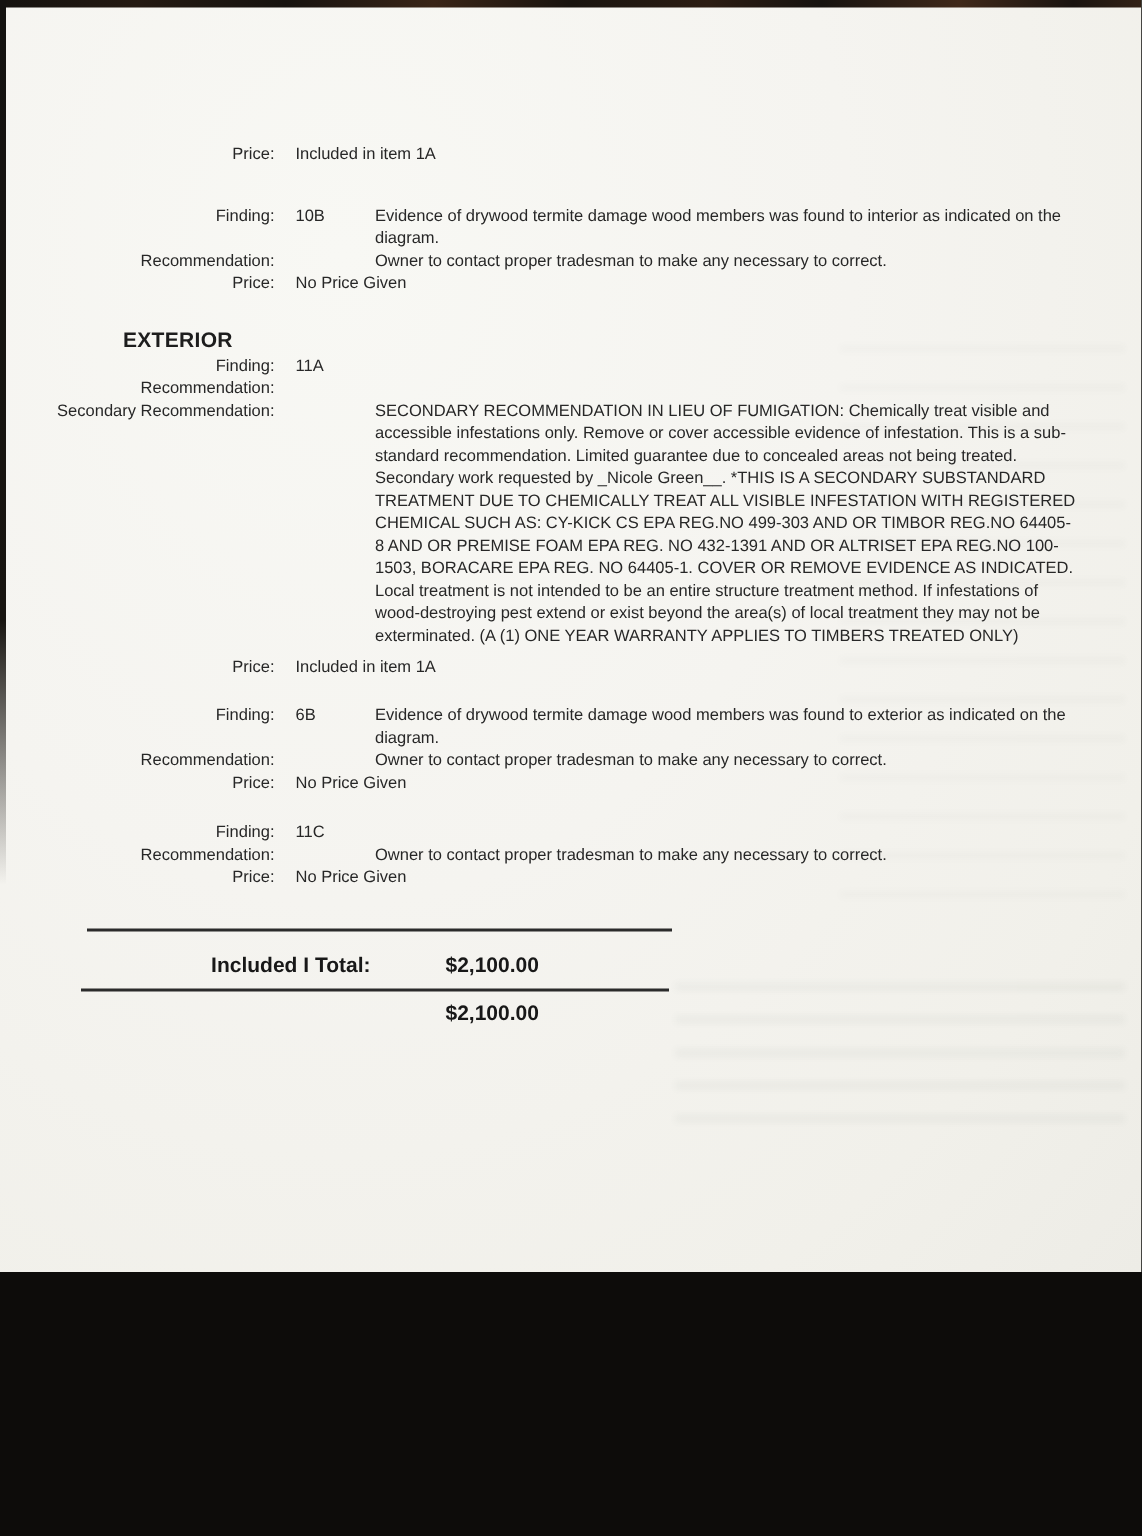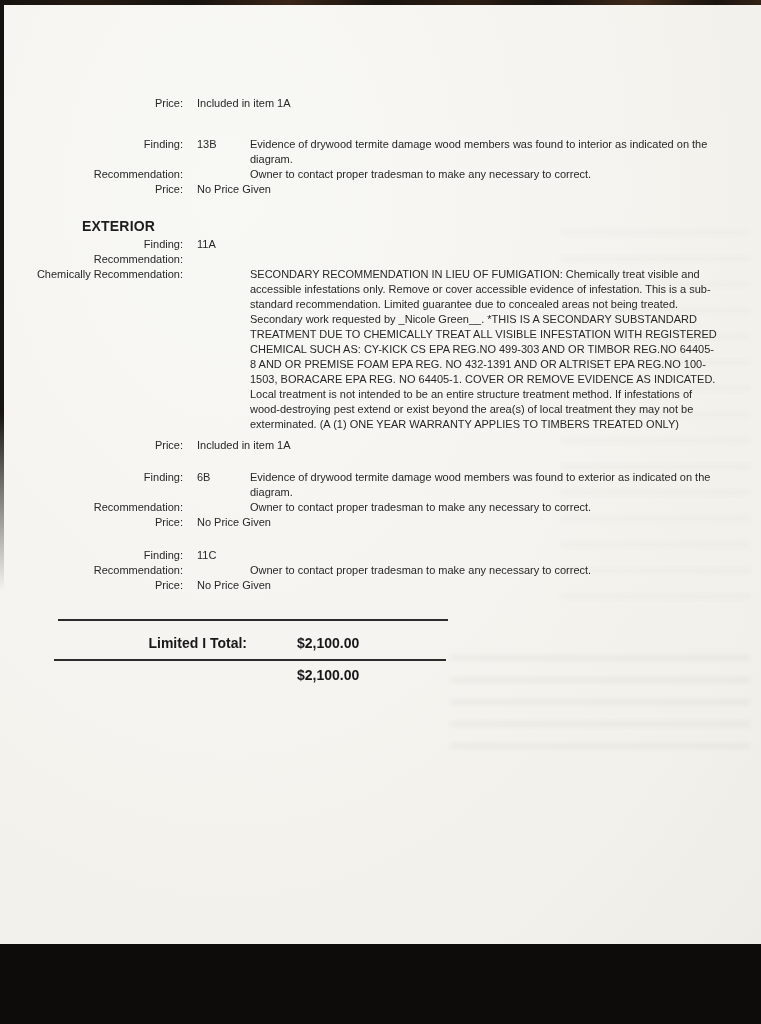--- a/index.html
+++ b/index.html
@@ -9,21 +9,21 @@
   body {
     width: 761px;
     height: 1024px;
     overflow: hidden;
     font-family: "Liberation Sans", "DejaVu Sans", sans-serif;
     background: #0d0c0a;
   }
   .photo {
     position: relative;
     width: 761px;
-    height: 944px;
+    height: 848px;
     background:
       radial-gradient(ellipse at 30% 20%, #f8f8f4 0%, #f5f4f0 45%, #f1f0ea 80%, #edece6 100%);
     overflow: hidden;
   }
   
   .edge-top {
     position: absolute; top: 0; left: 0; width: 761px; height: 5px;
     background: linear-gradient(to right,
       #15120f 0%, #241a12 12%, #17130f 25%, #3a2517 38%, #19140f 50%,
       #2c1d13 62%, #171310 72%, #40291a 84%, #1a1410 94%, #332216 100%);
@@ -134,21 +134,21 @@
   <div class="content">
 
     <div class="row">
       <div class="cell-label">Price:</div>
       <div class="cell-val2">Included in item 1A</div>
     </div>
 
     <div class="finding-block gap-26">
       <div class="row">
         <div class="cell-label">Finding:</div>
-        <div class="cell-code">13B</div>
+        <div class="cell-code">10B</div>
         <div class="cell-desc">Evidence of drywood termite damage wood members was found to interior as indicated on the diagram.</div>
       </div>
       <div class="row">
         <div class="cell-label">Recommendation:</div>
         <div class="cell-desc">Owner to contact proper tradesman to make any necessary to correct.</div>
       </div>
       <div class="row">
         <div class="cell-label">Price:</div>
         <div class="cell-val2">No Price Given</div>
       </div>
@@ -159,21 +159,21 @@
     <div class="finding-block">
       <div class="row">
         <div class="cell-label">Finding:</div>
         <div class="cell-code">11A</div>
       </div>
       <div class="row">
         <div class="cell-label">Recommendation:</div>
         <div class="cell-desc"></div>
       </div>
       <div class="row">
-        <div class="cell-label">Chemically Recommendation:</div>
+        <div class="cell-label">Secondary Recommendation:</div>
         <div class="cell-para">SECONDARY RECOMMENDATION IN LIEU OF FUMIGATION: Chemically treat visible and accessible infestations only. Remove or cover accessible evidence of infestation. This is a sub-standard recommendation. Limited guarantee due to concealed areas not being treated. Secondary work requested by _Nicole Green__. *THIS IS A SECONDARY SUBSTANDARD TREATMENT DUE TO CHEMICALLY TREAT ALL VISIBLE INFESTATION WITH REGISTERED CHEMICAL SUCH AS: CY-KICK CS EPA REG.NO 499-303 AND OR TIMBOR REG.NO 64405-8 AND OR PREMISE FOAM EPA REG. NO 432-1391 AND OR ALTRISET EPA REG.NO 100-1503, BORACARE EPA REG. NO 64405-1. COVER OR REMOVE EVIDENCE AS INDICATED. Local treatment is not intended to be an entire structure treatment method. If infestations of wood-destroying pest extend or exist beyond the area(s) of local treatment they may not be exterminated. (A (1) ONE YEAR WARRANTY APPLIES TO TIMBERS TREATED ONLY)</div>
       </div>
       <div class="row gap-6">
         <div class="cell-label">Price:</div>
         <div class="cell-val2">Included in item 1A</div>
       </div>
     </div>
 
     <div class="finding-block gap-17">
       <div class="row">
@@ -202,21 +202,21 @@
       </div>
       <div class="row">
         <div class="cell-label">Price:</div>
         <div class="cell-val2">No Price Given</div>
       </div>
     </div>
 
     <div class="totals">
       <div class="rule-1"></div>
       <div class="total-row sec">
-        <div class="t-label">Limited I Total:</div>
+        <div class="t-label">Included I Total:</div>
         <div class="t-value">$2,100.00</div>
       </div>
       <div class="rule-2"></div>
       <div class="total-row grand">
         <div class="t-value">$2,100.00</div>
       </div>
     </div>
 
   </div>
 </div>

